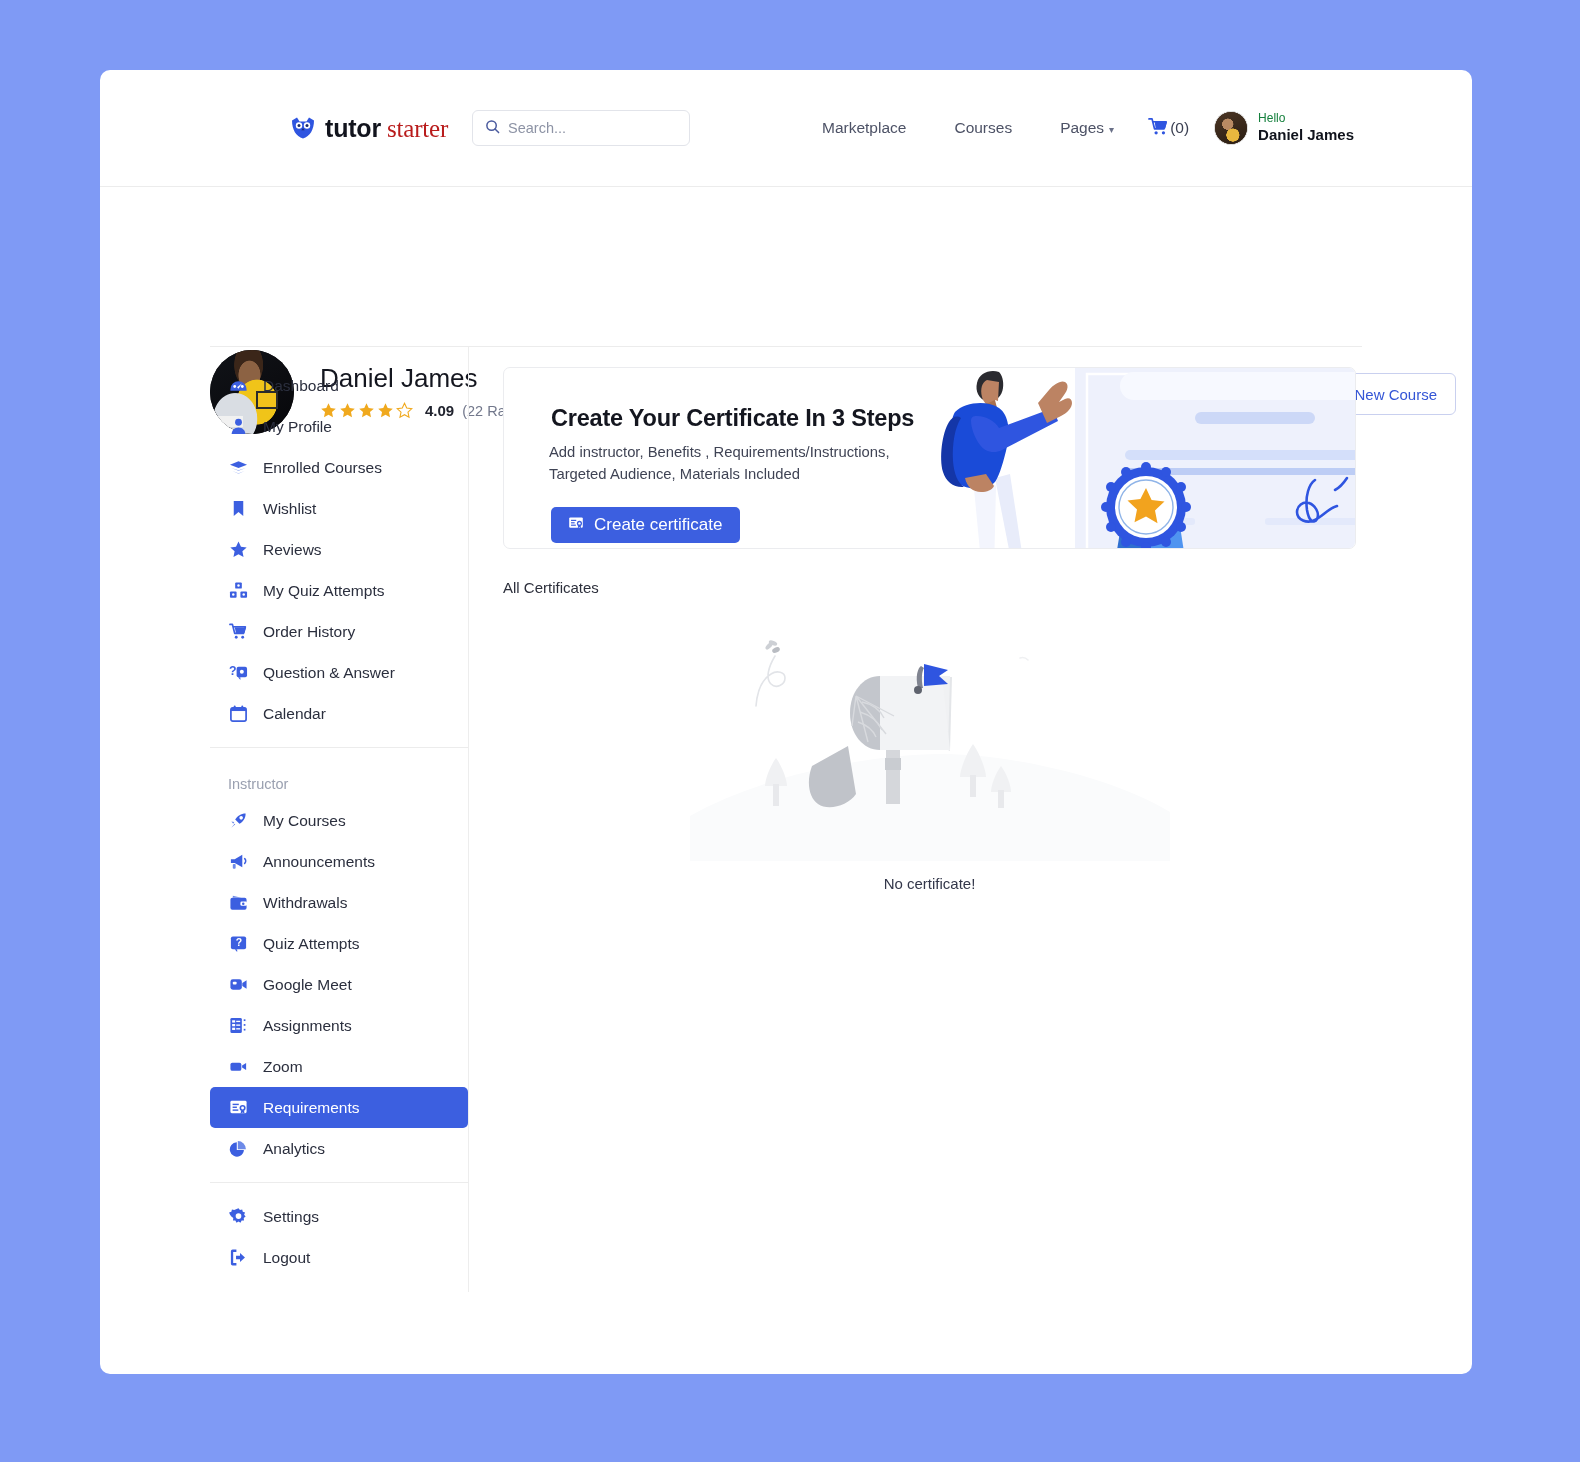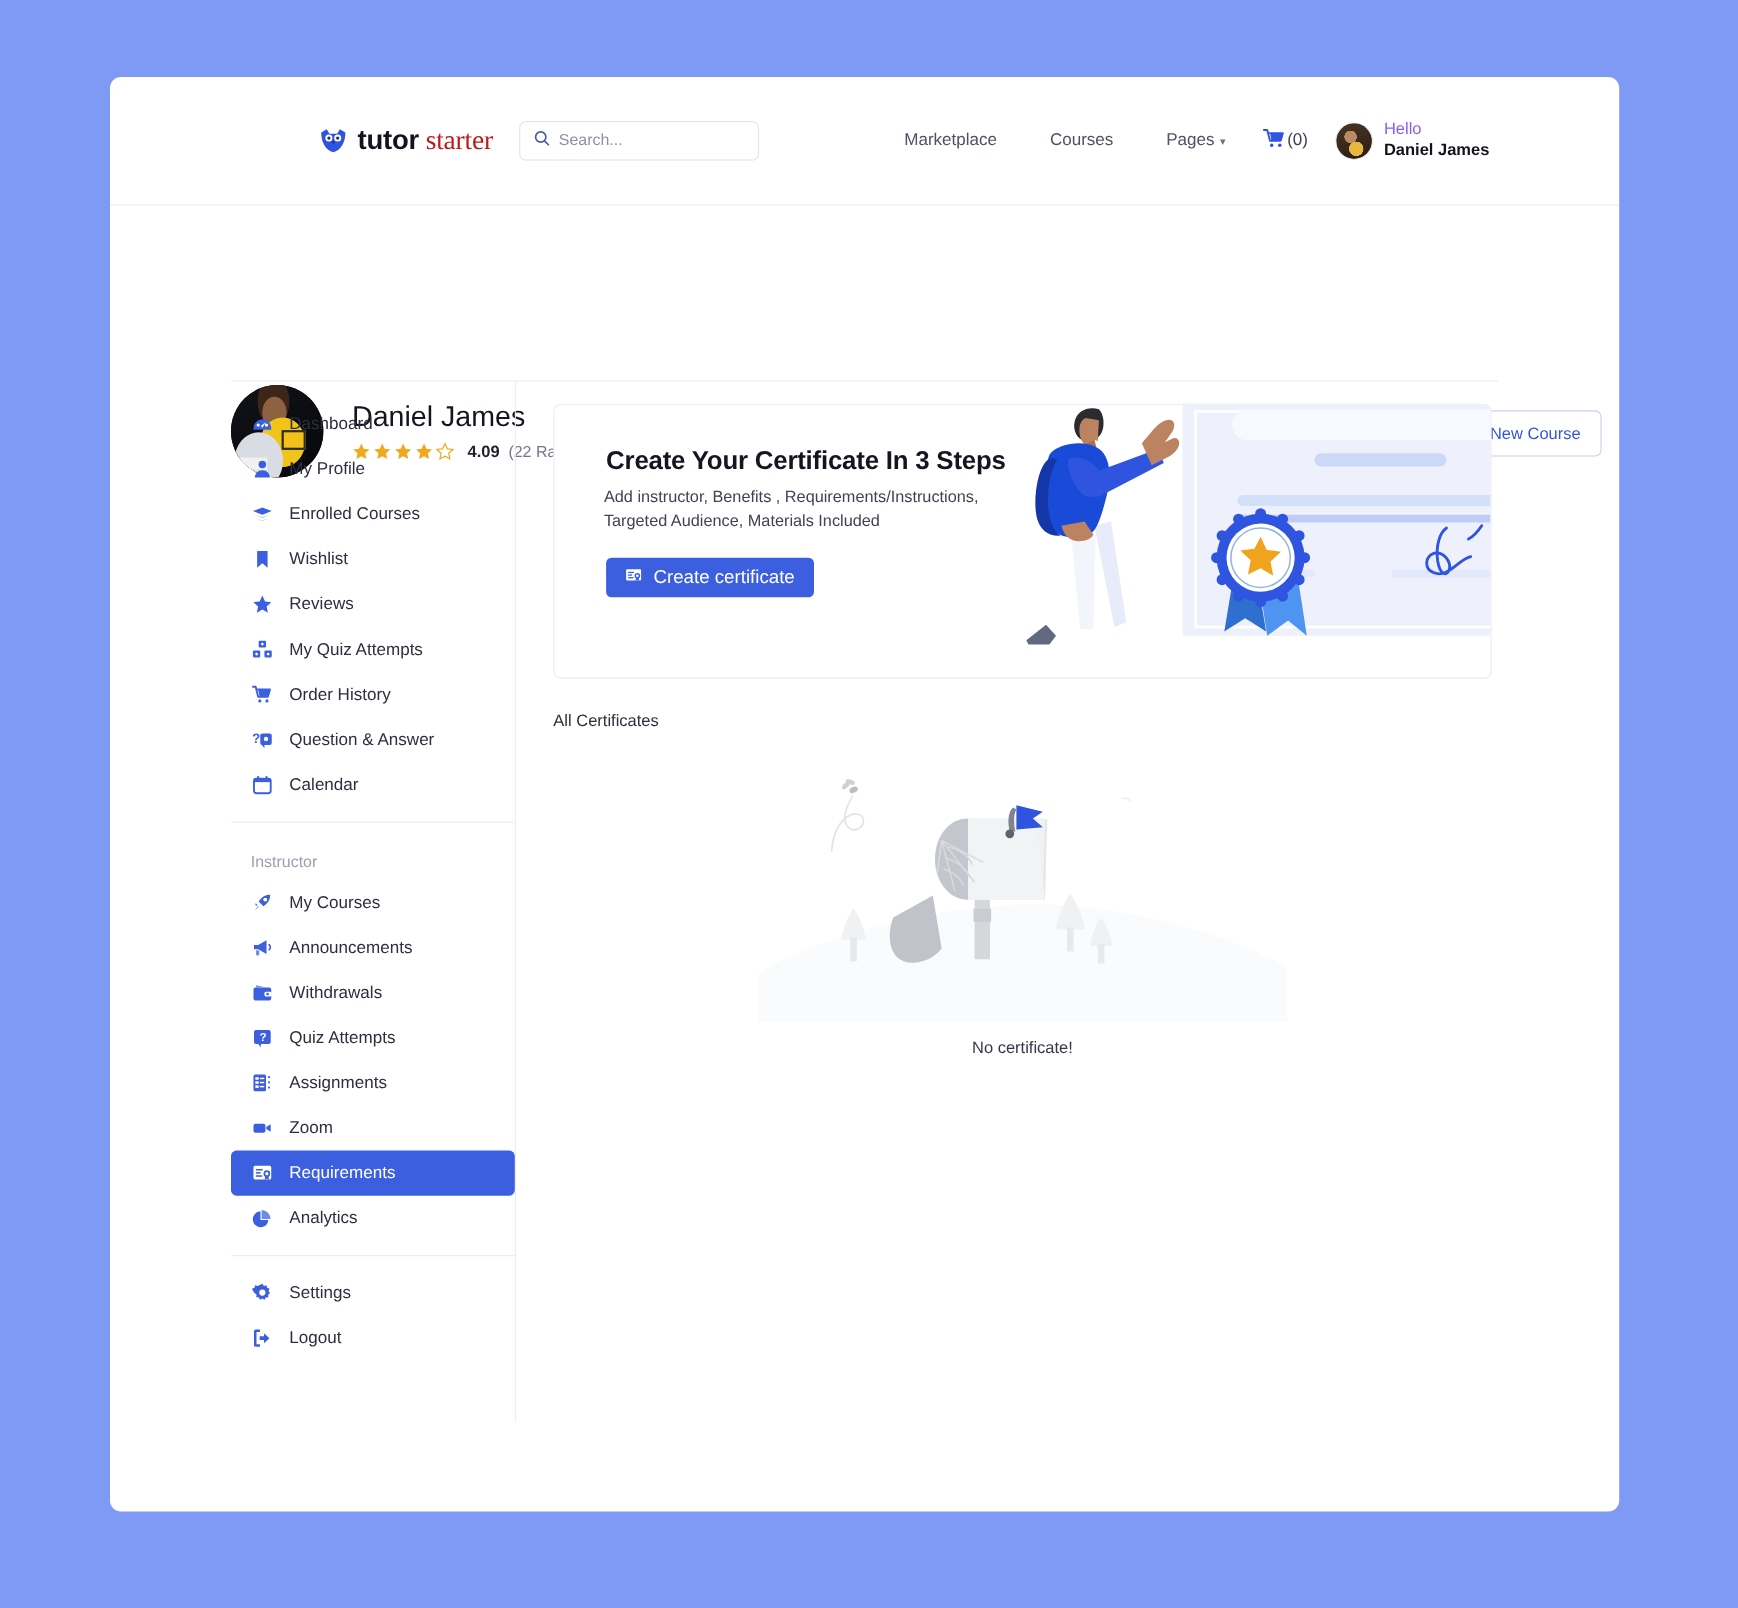--- a/index.html
+++ b/index.html
@@ -76,21 +76,21 @@
     background: #3a2a1c; position: relative; flex: none;
   }
   .user-av .av-inner {
     position: absolute; inset: 0;
     background:
       radial-gradient(circle at 56% 72%, #e8b73f 0 22%, transparent 23%),
       radial-gradient(circle at 40% 38%, #b98a63 0 20%, transparent 21%),
       linear-gradient(160deg,#4b3524 0%, #2a1d12 100%);
   }
   .user-meta { line-height: 1.25; }
-  .hello { font-size: 15px; color: #8b5cf6; }
+  .hello { font-size: 12px; color: #15803d; }
   .uname { font-size: 15px; color: #10131c; font-weight: 700; }
 
   
   .profile-bar {
     position: absolute; left: 0; top: 117px;
     width: 100%; height: 159px;
   }
   .profile-av {
     position: absolute; left: 110px; top: 163px;
     width: 84px; height: 84px; border-radius: 50%;
@@ -171,21 +171,21 @@
     font-size: 14.5px; color: #9aa0b0;
     padding-left: 18px; margin-bottom: 8px; margin-top: 28px;
   }
 
   
   .content {
     position: absolute; left: 403px; top: 297px;
     width: 853px;
   }
   .promo-card {
-    position: relative; width: 853px; height: 250px;
+    position: relative; width: 853px; height: 182px;
     border: 1px solid #ebecef; border-radius: 7px;
     background: #fff; overflow: hidden;
   }
   .promo-title {
     position: absolute; left: 47px; top: 37px;
     font-size: 23.5px; font-weight: 700; color: #14161f;
     letter-spacing: -0.2px;
   }
   .promo-sub {
     position: absolute; left: 45px; top: 73px;
@@ -477,20 +477,30 @@
       <span class="mi-ico">
         <svg width="19" height="19" viewBox="0 0 20 20">
             <rect x="2" y="2.5" width="16" height="13.5" rx="2" fill="#3c5fe0"></rect>
             <path d="M6 16l2.6 3v-3z" fill="#3c5fe0"></path>
             <text x="7.2" y="13" font-size="11" font-weight="700" fill="#fff" font-family="Liberation Sans">?</text>
           </svg>
       </span>
       <span>Quiz Attempts</span>
     </div>
 
+    <div class="menu-item">
+      <span class="mi-ico">
+        <svg width="19" height="19" viewBox="0 0 20 20">
+            <rect x="1.5" y="4.5" width="12" height="11" rx="2.5" fill="#3c5fe0"></rect>
+            <path d="M14 8.5l4.5-3v9l-4.5-3z" fill="#3c5fe0"></path>
+            <rect x="4" y="7" width="4" height="3" rx="1" fill="#fff"></rect>
+          </svg>
+      </span>
+      <span>Google Meet</span>
+    </div>
 
     <div class="menu-item">
       <span class="mi-ico">
         <svg width="19" height="19" viewBox="0 0 20 20">
             <rect x="1.5" y="2" width="12" height="16" rx="1.5" fill="#3c5fe0"></rect>
             <rect x="3.3" y="4.5" width="3.2" height="2.4" fill="#fff"></rect>
             <rect x="3.3" y="8.4" width="3.2" height="2.4" fill="#fff"></rect>
             <rect x="3.3" y="12.3" width="3.2" height="2.4" fill="#fff"></rect>
             <rect x="7.6" y="5" width="4.2" height="1.4" fill="#fff"></rect>
             <rect x="7.6" y="8.9" width="4.2" height="1.4" fill="#fff"></rect>

